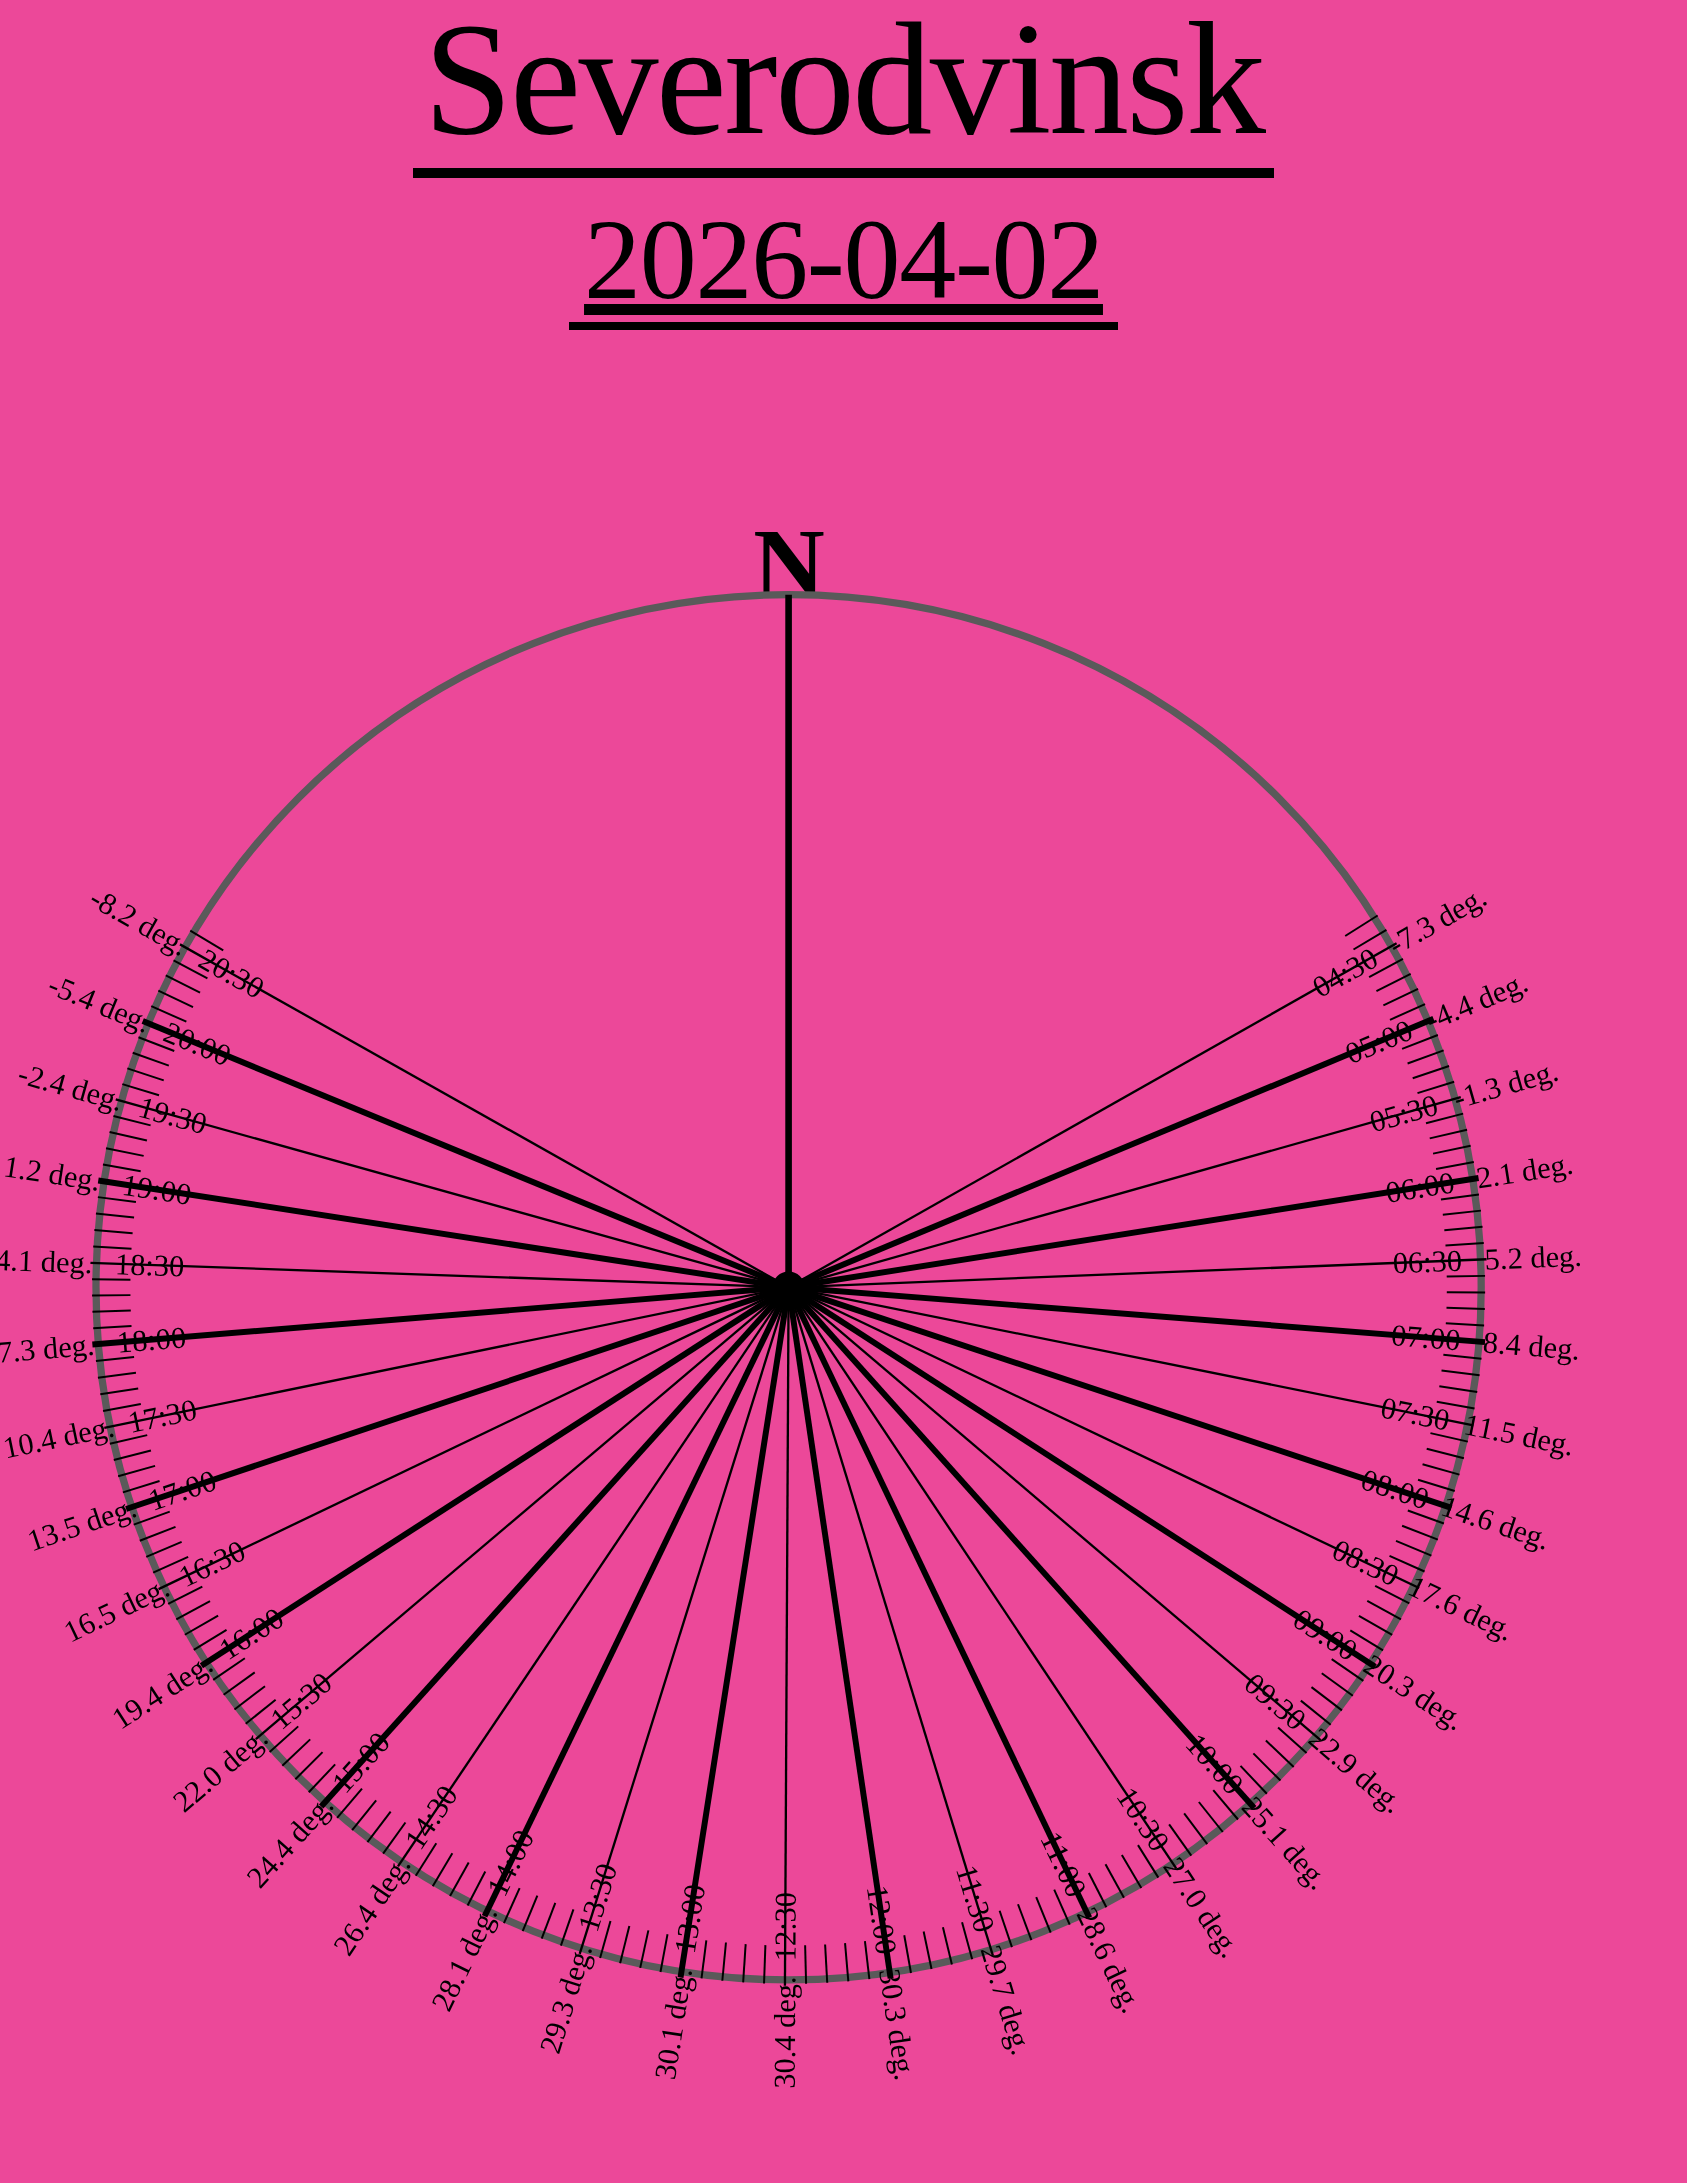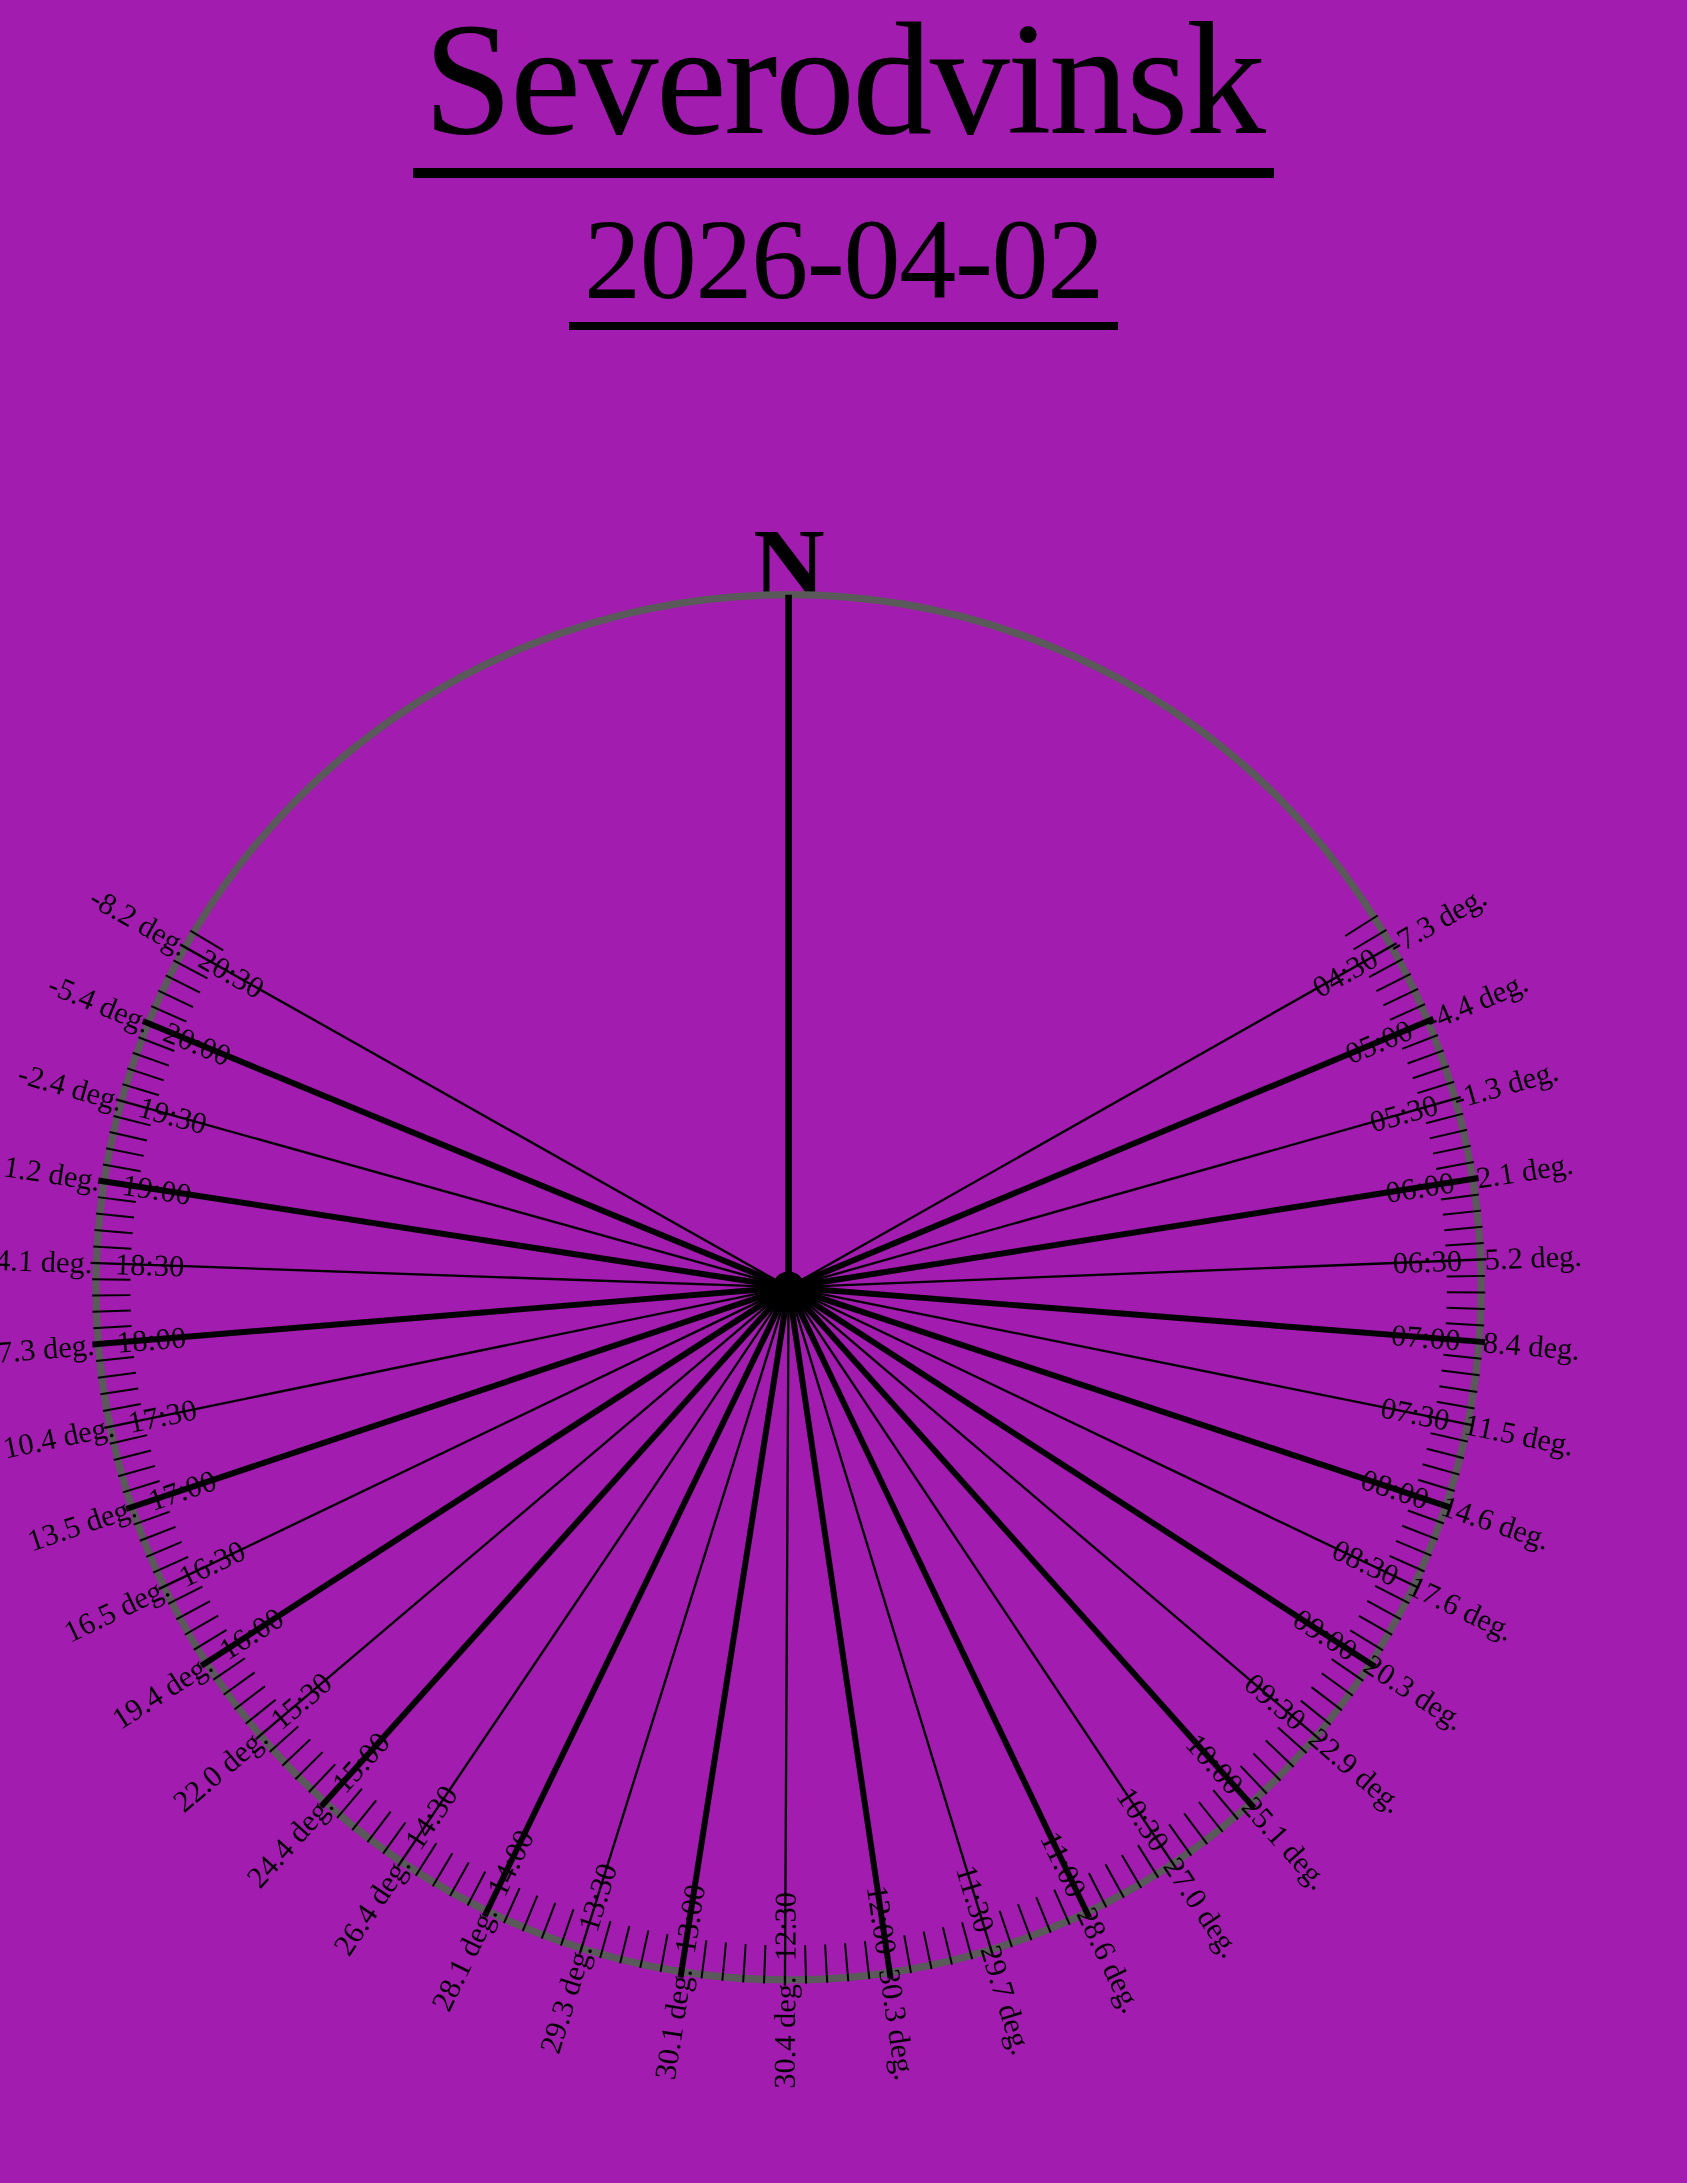--- a/index.html
+++ b/index.html
@@ -1,19 +1,19 @@
 <!DOCTYPE html>
 <html style="font-size:10.6px"><head>
 <meta charset="utf-8">
 <style>
   html,body{margin:0;padding:0;background:#ffffff;}
   #page{
     position:relative;
     width:1687px;height:2183px;
-    background:#a21caf;
+    background:#ec4899;
     font-family:"Liberation Serif","DejaVu Serif",serif;
     overflow:hidden;
   }
   .header{
     position:absolute;top:-6.6px;left:0;width:1687px;
     text-align:center;color:#000;
   }
   .title-line{
     display:inline-block;
     font-size:160px;line-height:1.08;
@@ -21,20 +21,21 @@
     border-bottom:10px solid #000;
     letter-spacing:-2.6px;
   }
   .date-line{
     display:inline-block;
     font-size:114px;line-height:1.05;
     margin-top:22.5px;
     padding:0 14.6px 2.6px 14.6px;
     border-bottom:8.6px solid #000;
     letter-spacing:-1.3px;
+    text-decoration:underline;
   }
   .north-label{
     position:absolute;
     left:789px;top:602px;
     transform:translate(-50%,-100%);
     font-size:99px;
     font-weight:bold;
     color:#000;
     line-height:0.78;
   }

